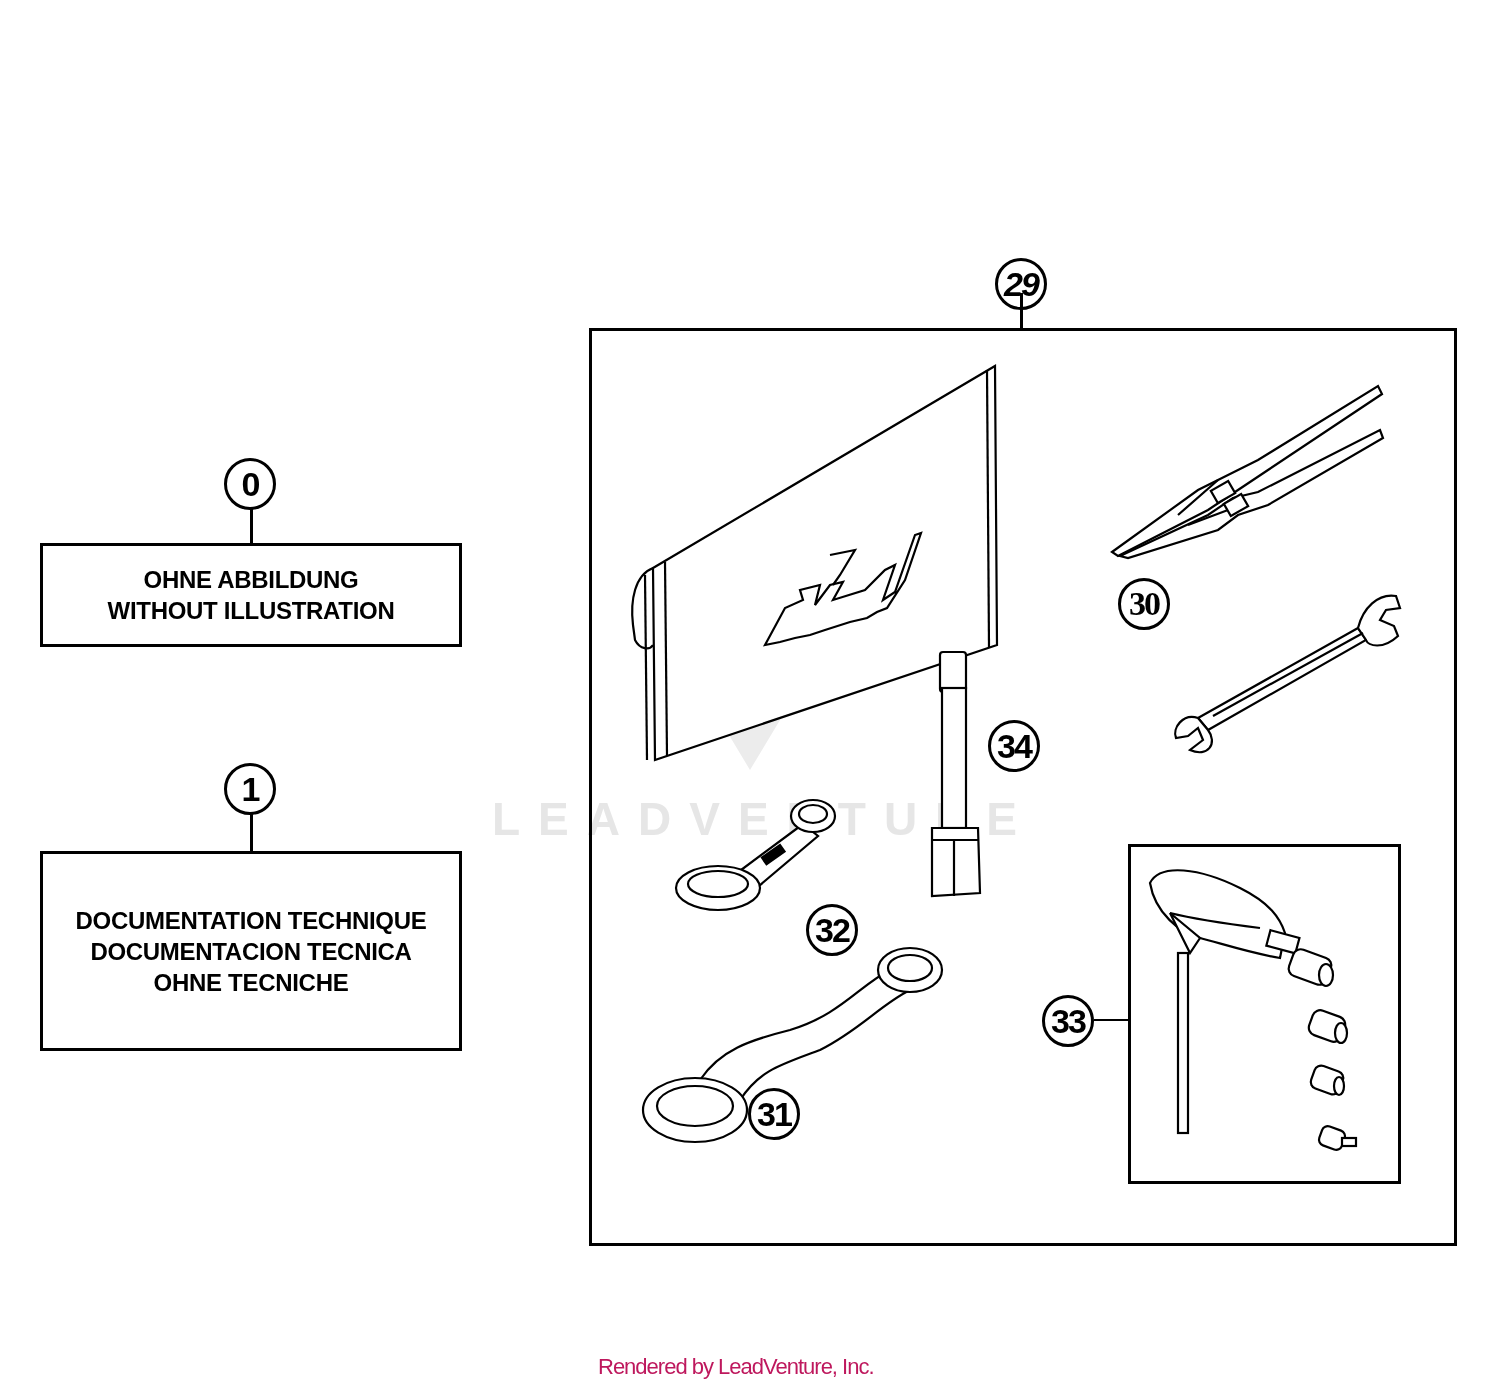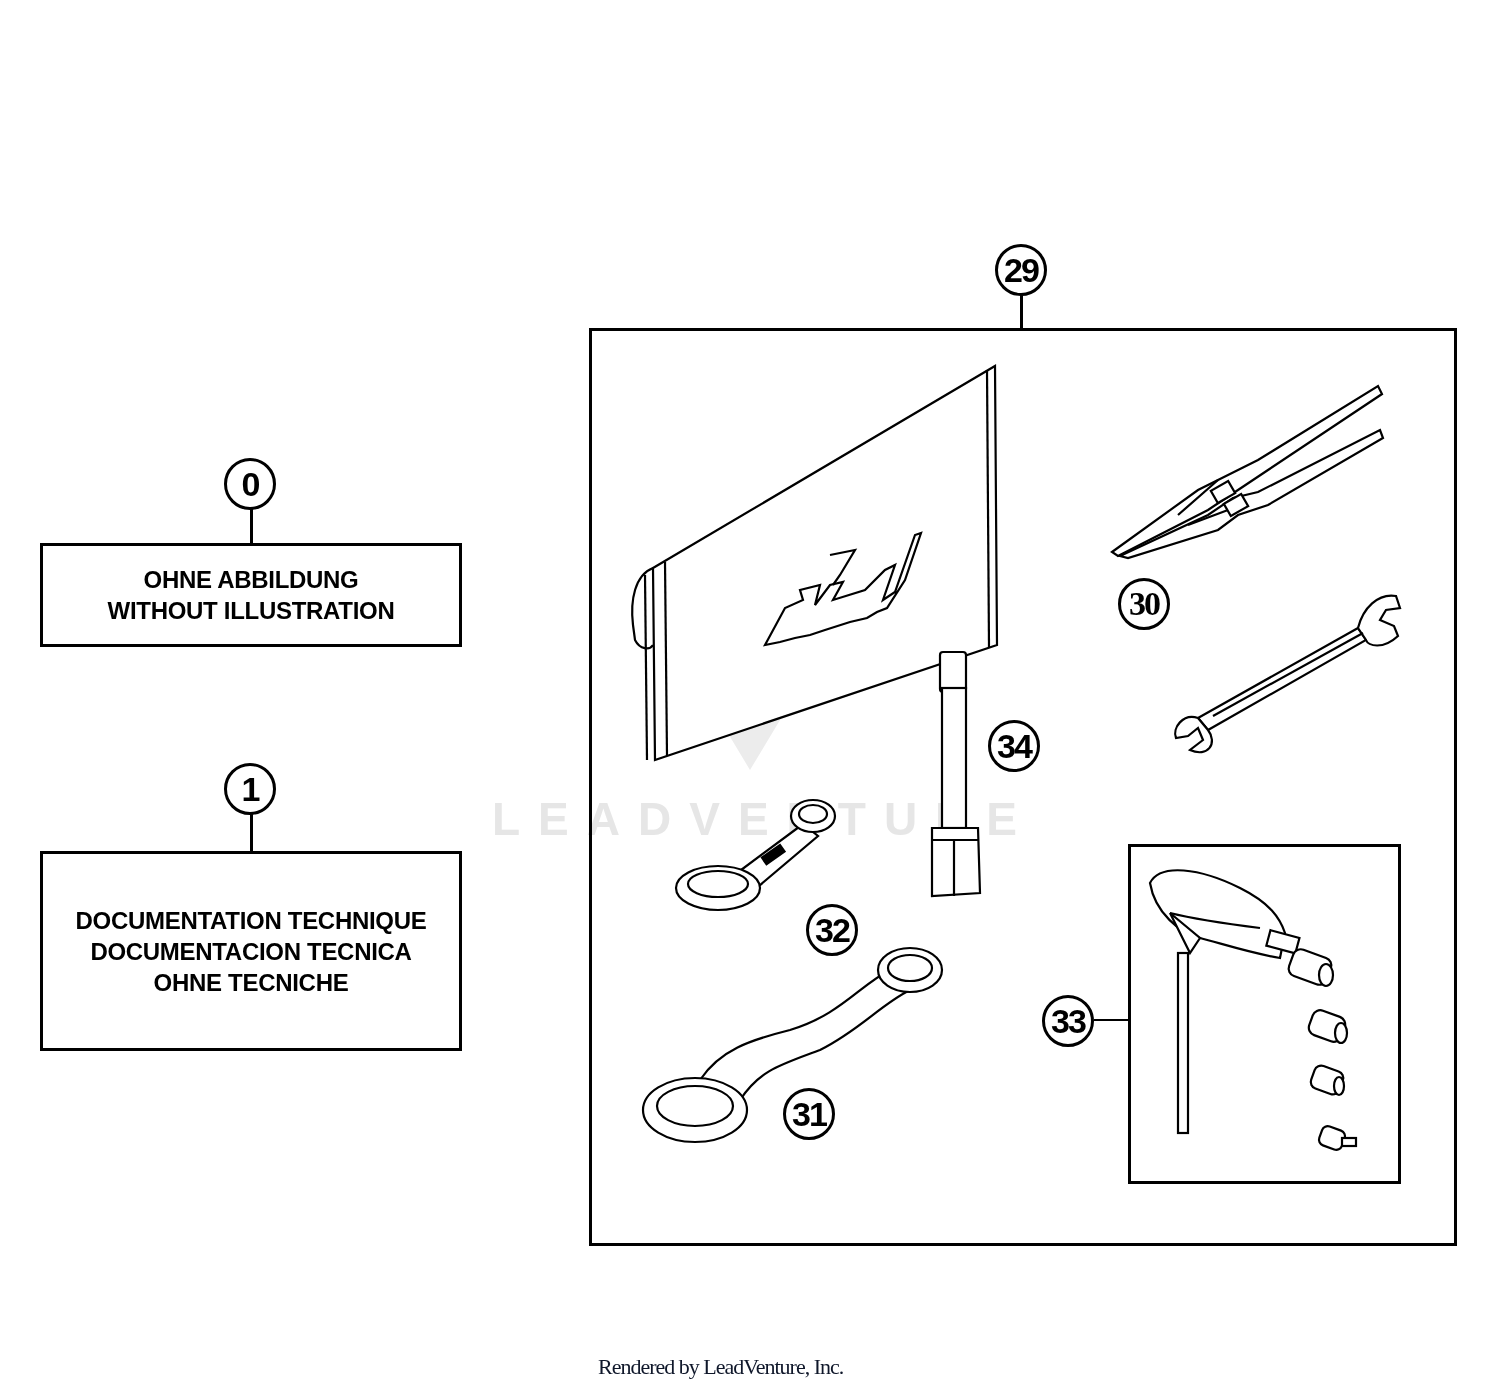--- a/index.html
+++ b/index.html
@@ -12,21 +12,21 @@
              background:#fff; }
   .vline { position:absolute; width:3px; background:#000; }
   .hline { position:absolute; height:3px; background:#000; }
   .labelbox { position:absolute; border:3px solid #000; box-sizing:border-box; background:#fff;
               display:flex; flex-direction:column; align-items:center; justify-content:center;
               font-family:"Liberation Sans", sans-serif; font-weight:bold; font-size:24px; line-height:31px;
               text-align:center; letter-spacing:-0.3px; }
   .frame { position:absolute; border:3px solid #000; box-sizing:border-box; }
   .watermark-text { position:absolute; font-family:"Liberation Sans", sans-serif; font-weight:bold;
                     font-size:46px; letter-spacing:18px; color:#e6e6e6; white-space:nowrap; }
-  .footer { position:absolute; font-family:Liberation Serif, serif; font-size:22px; color:#0f172a;
+  .footer { position:absolute; font-family:Liberation Sans, sans-serif; font-size:22px; color:#be185d;
             letter-spacing:-1px; }
   svg { position:absolute; overflow:visible; }
 </style>
 </head>
 <body>
 
 <div class="abs" style="left:0;top:0;width:1500px;height:1394px;">
   <svg width="120" height="220" style="left:690px;top:560px;">
     <path d="M55 0 C40 30 20 50 30 80 C35 95 50 90 48 75 C60 90 70 60 55 0 Z" fill="#ececec"></path>
     <path d="M0 110 L40 110 L60 170 L80 110 L120 110 L60 210 Z" fill="#ececec"></path>
@@ -46,21 +46,21 @@
 <div class="callout" style="left:224px;top:763px;">
   <span>1</span>
 </div>
 <div class="vline" style="left:250px;top:814px;height:38px;"></div>
 <div class="labelbox" style="left:40px;top:851px;width:422px;height:200px;">
   <div>DOCUMENTATION TECHNIQUE</div>
   <div>DOCUMENTACION TECNICA</div>
   <div>OHNE TECNICHE</div>
 </div>
 
-<div class="callout" style="left:995px;top:244px;">
+<div class="callout" style="left:995px;top:258px;font-style:italic;">
   <span>29</span>
 </div>
 <div class="vline" style="left:1020px;top:293px;height:37px;"></div>
 <div class="frame" style="left:589px;top:328px;width:868px;height:918px;"></div>
 
 <svg width="380" height="410" style="left:625px;top:360px;">
   <g fill="none" stroke="#000" stroke-width="2.2">
     <path d="M28 208 L370 6 L372 285 L30 400 Z" fill="#fff"></path>
     <path d="M40 202 L42 396"></path>
     <path d="M362 10 L364 287"></path>
@@ -124,21 +124,21 @@
 
 <svg width="310" height="210" style="left:640px;top:940px;">
   <g fill="#fff" stroke="#000" stroke-width="2.2">
     <path d="M60 140 C80 110 110 100 150 90 C200 75 220 45 250 30 L270 50 C240 65 220 90 180 110 C140 125 120 130 100 160 Z"></path>
     <ellipse cx="270" cy="30" rx="32" ry="22"></ellipse>
     <ellipse cx="270" cy="28" rx="22" ry="13"></ellipse>
     <ellipse cx="55" cy="170" rx="52" ry="32"></ellipse>
     <ellipse cx="55" cy="166" rx="38" ry="20"></ellipse>
   </g>
 </svg>
-<div class="callout" style="left:783px;top:1088px;align-items:center;">
+<div class="callout" style="left:748px;top:1088px;align-items:center;">
   <span>31</span>
 </div>
 
 <div class="frame" style="left:1128px;top:844px;width:273px;height:340px;"></div>
 <div class="callout" style="left:1042px;top:995px;">
   <span>33</span>
 </div>
 <div class="hline" style="left:1094px;top:1019px;height:2px;width:36px;"></div>
 <svg width="260" height="300" style="left:1140px;top:858px;">
   <g fill="#fff" stroke="#000" stroke-width="2.2">

